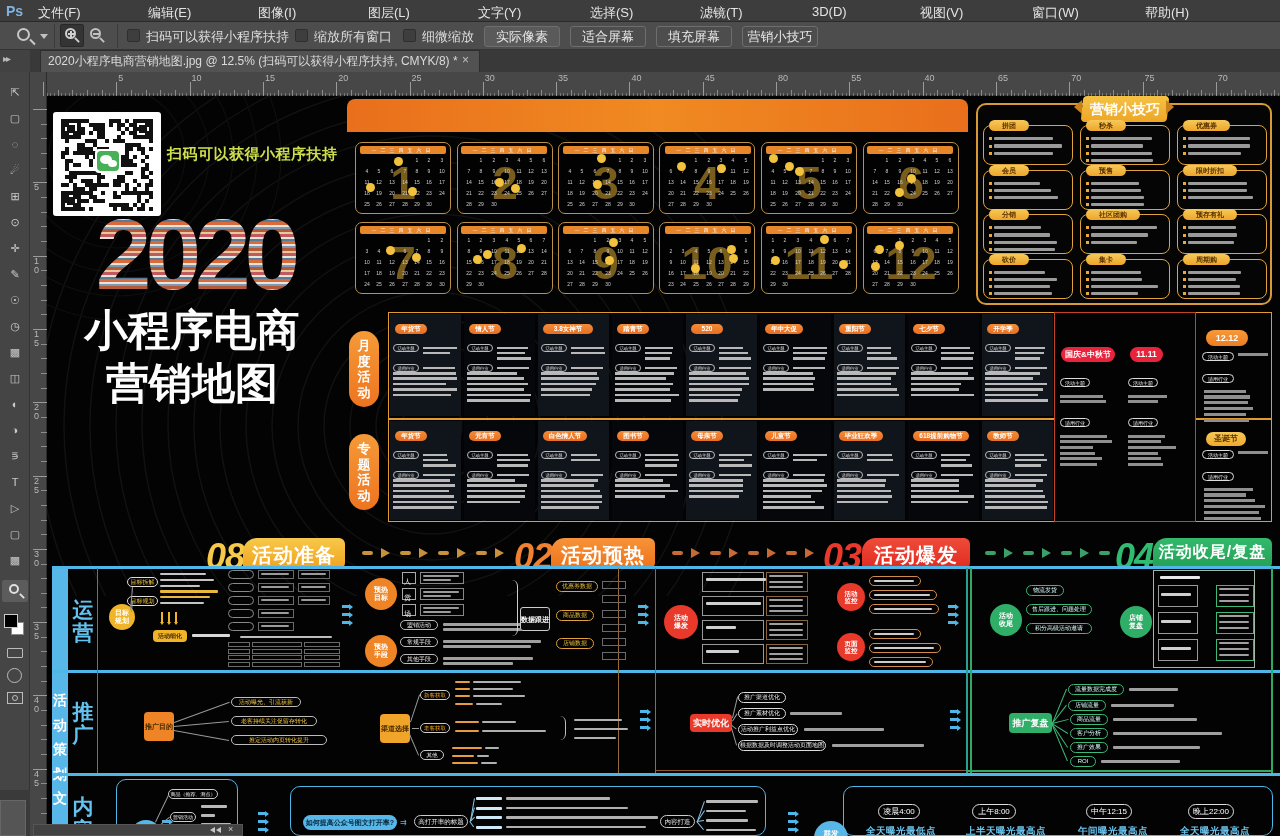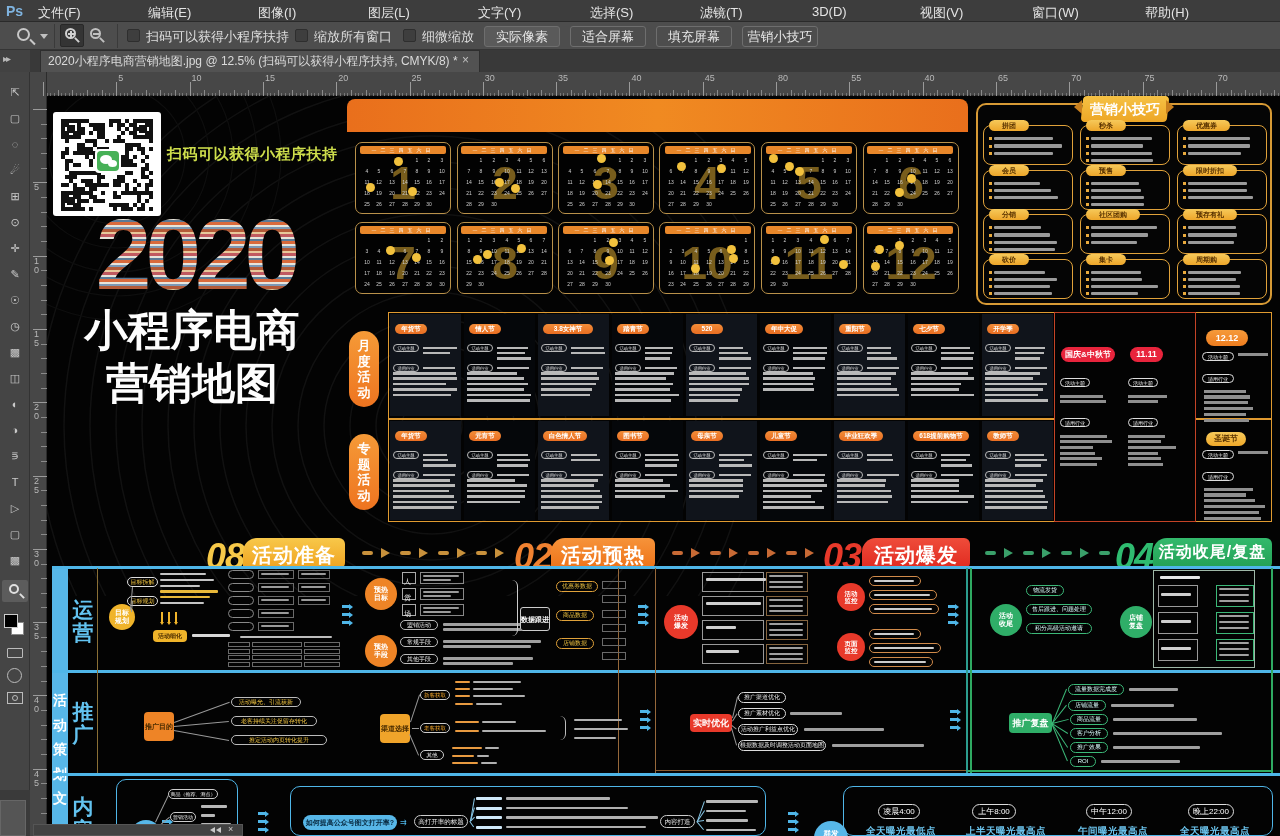--- a/index.html
+++ b/index.html
@@ -2095,20 +2095,20 @@
     <div class="ab" style="left:741px;top:724px;width:7px;height:2.5px;background:#4fb6e8;"></div>
     <div class="ab" style="left:748px;top:722.5px;width:0;height:0;border-top:3px solid transparent;border-bottom:3px solid transparent;border-left:4px solid #4fb6e8;"></div>
     <div class="ab" style="left:741px;top:732px;width:7px;height:2.5px;background:#4fb6e8;"></div>
     <div class="ab" style="left:748px;top:730.5px;width:0;height:0;border-top:3px solid transparent;border-bottom:3px solid transparent;border-left:4px solid #4fb6e8;"></div>
 <div class="ab" style="left:796px;top:690px;width:430px;height:50px;border:1.5px solid #4fb6e8;border-radius:10px;"></div>
 <div class="ab" style="left:767px;top:725px;width:34px;height:34px;background:#57b7e8;border-radius:50%;text-align:center;font-weight:bold;font-size:7.5px;color:#fff;line-height:8.5px;display:flex;align-items:center;justify-content:center;">群发<br>时间</div>
 <div class="ab" style="left:831px;top:708px;width:42px;height:15px;background:transparent;border:1px solid #ddd;border-radius:7.5px;font-size:8px;color:#fff;text-align:center;line-height:13px;white-space:nowrap;overflow:hidden;">凌晨4:00</div>
 <div class="ab" style="left:819px;top:729px;font-size:9.5px;font-weight:bold;color:#6cc6f0;letter-spacing:0.5px;">全天曝光最低点</div>
 <div class="ab" style="left:925px;top:708px;width:44px;height:15px;background:transparent;border:1px solid #ddd;border-radius:7.5px;font-size:8px;color:#fff;text-align:center;line-height:13px;white-space:nowrap;overflow:hidden;">上午8:00</div>
 <div class="ab" style="left:919px;top:729px;font-size:9.5px;font-weight:bold;color:#6cc6f0;letter-spacing:0.5px;">上半天曝光最高点</div>
-<div class="ab" style="left:1039px;top:708px;width:46px;height:15px;background:transparent;border:1px solid #ddd;border-radius:7.5px;font-size:8px;color:#fff;text-align:center;line-height:13px;white-space:nowrap;overflow:hidden;">中午12:00</div>
+<div class="ab" style="left:1039px;top:708px;width:46px;height:15px;background:transparent;border:1px solid #ddd;border-radius:7.5px;font-size:8px;color:#fff;text-align:center;line-height:13px;white-space:nowrap;overflow:hidden;">中午12:15</div>
 <div class="ab" style="left:1031px;top:729px;font-size:9.5px;font-weight:bold;color:#6cc6f0;letter-spacing:0.5px;">午间曝光最高点</div>
 <div class="ab" style="left:1141px;top:708px;width:46px;height:15px;background:transparent;border:1px solid #ddd;border-radius:7.5px;font-size:8px;color:#fff;text-align:center;line-height:13px;white-space:nowrap;overflow:hidden;">晚上22:00</div>
 <div class="ab" style="left:1133px;top:729px;font-size:9.5px;font-weight:bold;color:#6cc6f0;letter-spacing:0.5px;">全天曝光最高点</div>
 </div>
 <div class="ab" style="left:33px;top:824px;width:210px;height:12px;background:#424242;border:1px solid #555;"></div>
 <div class="ab" style="left:210px;top:827px;width:0;height:0;border-top:3px solid transparent;border-bottom:3px solid transparent;border-right:5px solid #c8c8c8;"></div>
 <div class="ab" style="left:216px;top:827px;width:0;height:0;border-top:3px solid transparent;border-bottom:3px solid transparent;border-right:5px solid #c8c8c8;"></div>
 <div class="ab" style="left:228px;top:824px;font-size:9px;color:#ccc;">×</div>
 </body></html>

